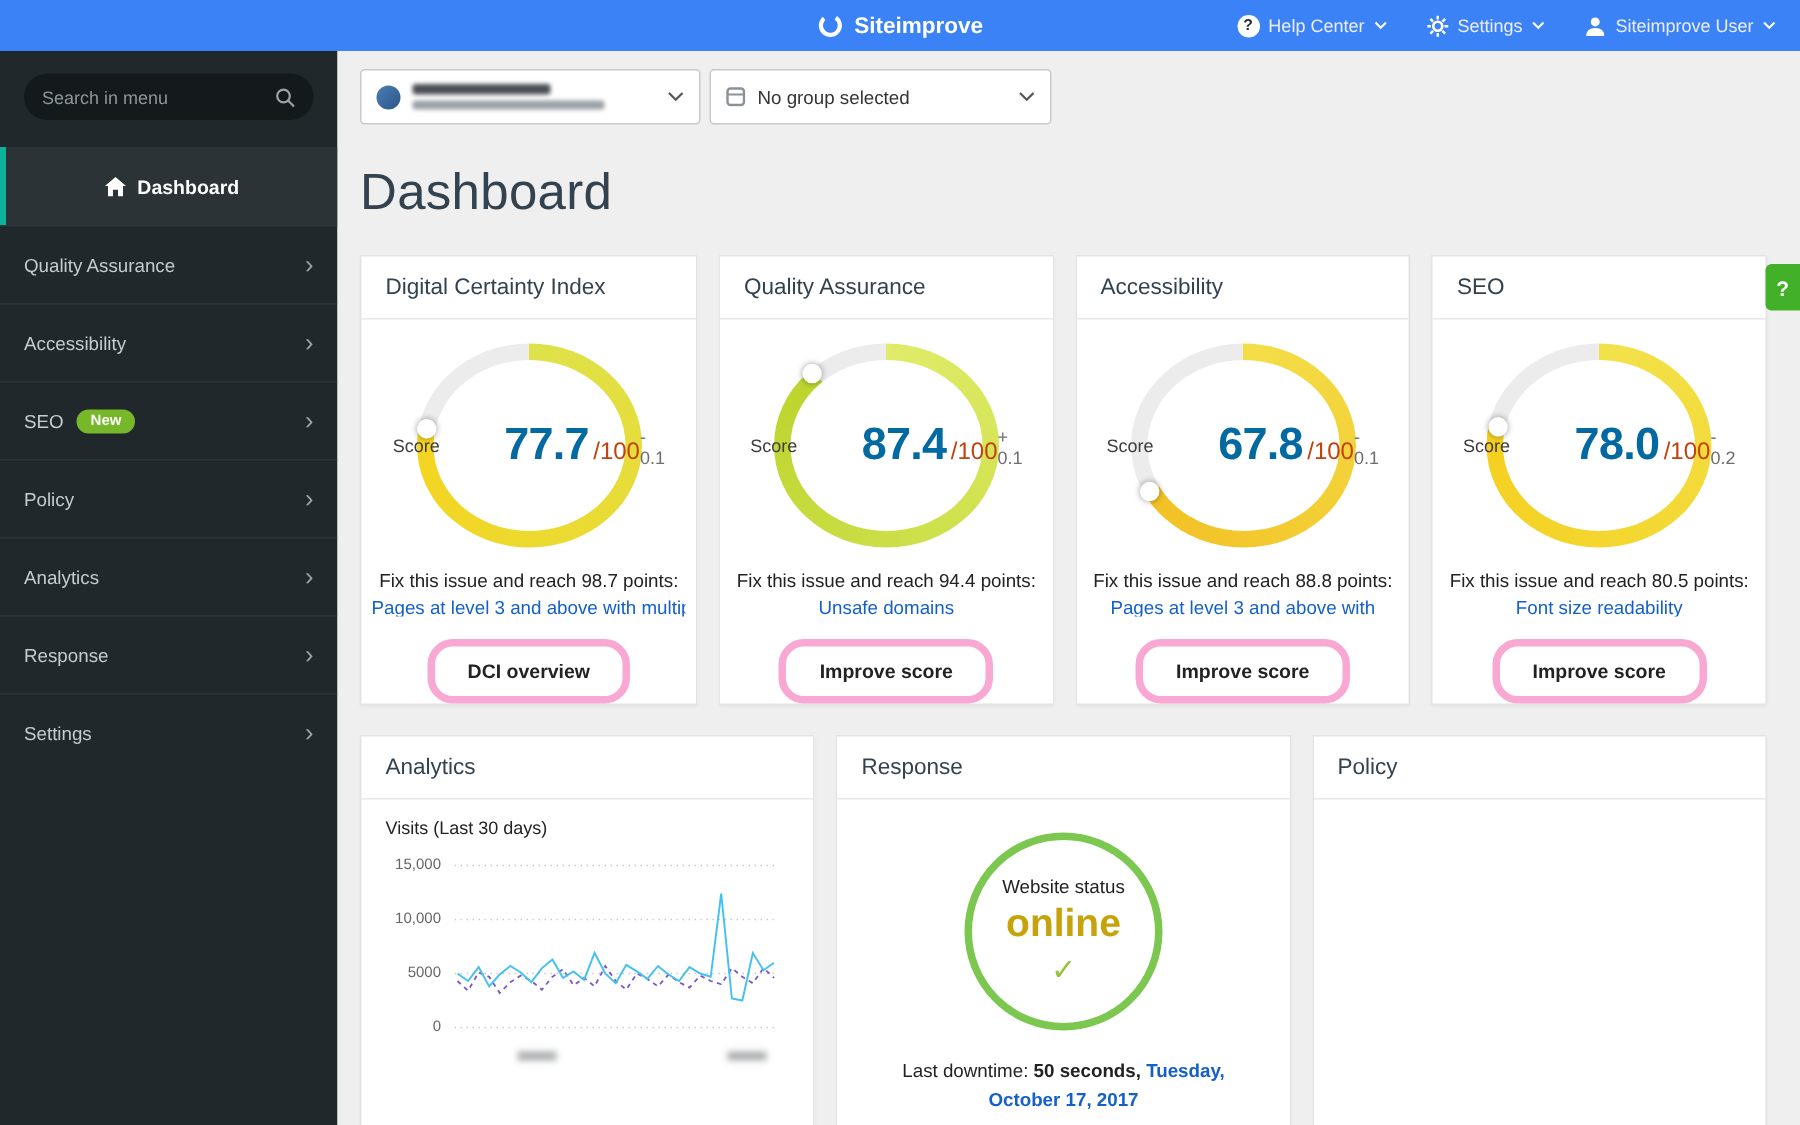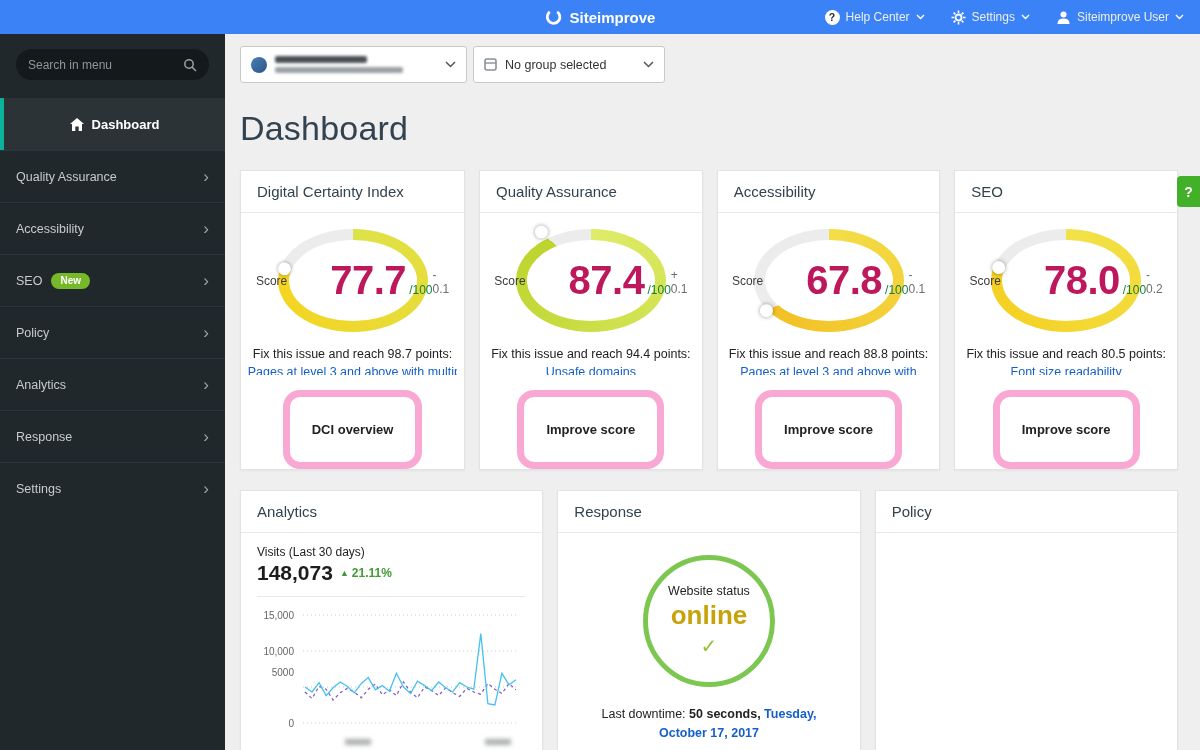--- a/index.html
+++ b/index.html
@@ -25,63 +25,63 @@
   .nav-item { height:52px; display:flex; align-items:center; padding:0 16px; font-size:12.5px; color:#c6cbce; border-top:1px solid #2c3539; cursor:pointer; }
   .nav-item .chev { margin-left:auto; color:#9aa3a7; font-size:17px; line-height:1; }
   .nav-item.active { background:#2b3337; border-left:4px solid #0cb39b; justify-content:center; color:#fff; font-weight:bold; font-size:13px; gap:8px; border-top:none; }
   .badge { background:#76b82a; color:#fff; font-size:10px; font-weight:bold; padding:2.5px 9px; border-radius:9px; margin-left:9px; }
 
   
   .main { flex:1; background:#efeff0; padding:12px 22px 0 15px; position:relative; overflow:hidden; }
   .filter-row { display:flex; gap:6px; }
   .select { background:#fff; border:1px solid #c9c9c9; border-radius:3px; height:37px; display:flex; align-items:center; padding:0 10px; font-size:12.5px; color:#333; cursor:pointer; }
   .select.site { width:227px; }
-  .select.group { width:192px; }
+  .select.group { width:228px; }
   .fav-icon { width:16px; height:16px; border-radius:50%; background:linear-gradient(135deg,#4a7fb5,#2d5486); flex-shrink:0; margin-right:8px; }
   .redact { display:flex; flex-direction:column; }
   .r1 { width:92px; height:7px; background:#4a4f54; border-radius:2px; filter:blur(1.5px); }
   .r2 { width:128px; height:6px; background:#9aa0a5; border-radius:2px; filter:blur(1.5px); margin-top:4px; }
   .sel-chev { margin-left:auto; }
   .grp-icon { margin-right:8px; }
 
   .page-title { font-size:34px; font-weight:400; color:#33424f; margin:26px 0 22px; letter-spacing:.2px; }
 
   .row1 { display:flex; gap:14px; }
   .card { background:#fff; border:1px solid #e3e3e3; box-shadow:0 1px 2px rgba(0,0,0,.05); }
   .score-card { flex:1; height:300px; display:flex; flex-direction:column; align-items:center; }
   .card-head { width:100%; padding:12px 16px; font-size:15px; color:#33424f; border-bottom:1px solid #e8e8e8; }
 
   .gauge { width:150px; height:150px; border-radius:50%; position:relative; margin-top:16px; background:#ececec; }
   .gauge-inner { position:absolute; inset:11px; background:#fff; border-radius:50%; display:flex; align-items:center; justify-content:center; }
   .gauge-marker { position:absolute; left:50%; top:50%; width:13px; height:13px; margin:-6.5px 0 0 -6.5px; border-radius:50%; background:#fff; box-shadow:0 0 4px rgba(0,0,0,.4); }
   .score-label { font-size:12px; color:#3c3c3c; }
   .score-line { display:flex; align-items:baseline; }
-  .score-num { font-size:40px; font-weight:bold; color:#be185d; letter-spacing:-.5px;margin-left:43px; }
-  .score-den { font-size:12px; color:#15803d; margin-left:3px; }
+  .score-num { font-size:30px; font-weight:bold; color:#0369a1; letter-spacing:-.5px;margin-left:43px; }
+  .score-den { font-size:16px; color:#c2410c; margin-left:3px; }
   .score-delta { font-size:12px; color:#6e6e6e; margin-top:2px; }
 
   .fix-text { margin-top:15px; font-size:12.5px; color:#222; text-align:center; padding:0 6px; }
   .fix-link { font-size:12.5px; color:#1460c8; margin-top:4px; max-width:94%; white-space:nowrap; overflow:hidden; text-overflow:clip; text-align:center; cursor:pointer; }
-  .card-btn { margin-top:15px; background:#fff; border:7px solid #f9a8d4; border-radius:17px; padding:25px 22px; font-size:13px; font-weight:bold; color:#222; font-family:inherit; cursor:pointer; }
+  .card-btn { margin-top:15px; background:#fff; border:5px solid #f9a8d4; border-radius:17px; padding:9px 22px; font-size:13px; font-weight:bold; color:#222; font-family:inherit; cursor:pointer; }
 
   .row2 { display:flex; gap:14px; margin-top:20px; }
   .wide-card { flex:1; height:332px; display:flex; flex-direction:column; }
 
   
   .an-body { padding:12px 16px 0; }
   .visits-label { font-size:12px; color:#222; }
   .visits-line { display:flex; align-items:center; gap:7px; margin-top:2px; padding-bottom:11px; border-bottom:1px solid #e8e8e8; }
   .visits-value { font-size:21px; font-weight:bold; color:#1d1d1d; }
   .visits-delta { color:#3f9c35; font-size:12px; font-weight:bold; display:flex; align-items:center; gap:3px; }
   .visits-delta .arr { font-size:9px; }
   .chart-area { display:flex; margin-top:14px; position:relative; }
   .y-labels { width:46px; position:relative; height:116px; }
   .y-labels span { position:absolute; right:9px; transform:translateY(-50%); font-size:10px; color:#666; }
   .y-labels span:nth-child(1){top:4px} .y-labels span:nth-child(2){top:40px}
-  .y-labels span:nth-child(3){top:61px} .y-labels span:nth-child(4){top:112px}
+  .y-labels span:nth-child(3){top:76px} .y-labels span:nth-child(4){top:112px}
   .grid-line { stroke:#c9c9c9; stroke-width:1; stroke-dasharray:1 3; }
   .serie-solid { fill:none; stroke:#45c1f0; stroke-width:1.3; }
   .serie-dashed { fill:none; stroke:#7d55c7; stroke-width:1.2; stroke-dasharray:3 3; }
   .axis-smudge { position:absolute; height:6px; width:26px; background:#8f9396; filter:blur(2px); opacity:.75; top:128px; }
 
   
   .center-body { display:flex; flex-direction:column; align-items:center; }
   .status-circle { width:132px; height:132px; border-radius:50%; border:5px solid #7cc750; display:flex; flex-direction:column; align-items:center; justify-content:center; margin-top:22px; }
   .status-circle.policy { border-color:#35b3df; }
   .status-label { font-size:12.5px; color:#222; }
@@ -293,27 +293,20 @@
         <button class="card-btn">Improve score</button>
       </div>
     </div>
 
     <div class="row2">
 
       <div class="card wide-card">
         <div class="card-head">Analytics</div>
         <div class="an-body">
           <div class="visits-label">Visits (Last 30 days)</div>
-          <div class="visits-line">
-            <span class="visits-value">148,073</span>
-            <span class="visits-delta">
-                <span class="arr">▲</span>
-                <span>21.11%</span>
-              </span>
-          </div>
           <div class="chart-area">
             <div class="y-labels">
               <span>15,000</span>
               <span>10,000</span>
               <span>5000</span>
               <span>0</span>
             </div>
             <svg id="visits-chart" width="215" height="120">
               <line class="grid-line" x1="0" y1="4" x2="215" y2="4"></line>
               <line class="grid-line" x1="0" y1="40" x2="215" y2="40"></line>

